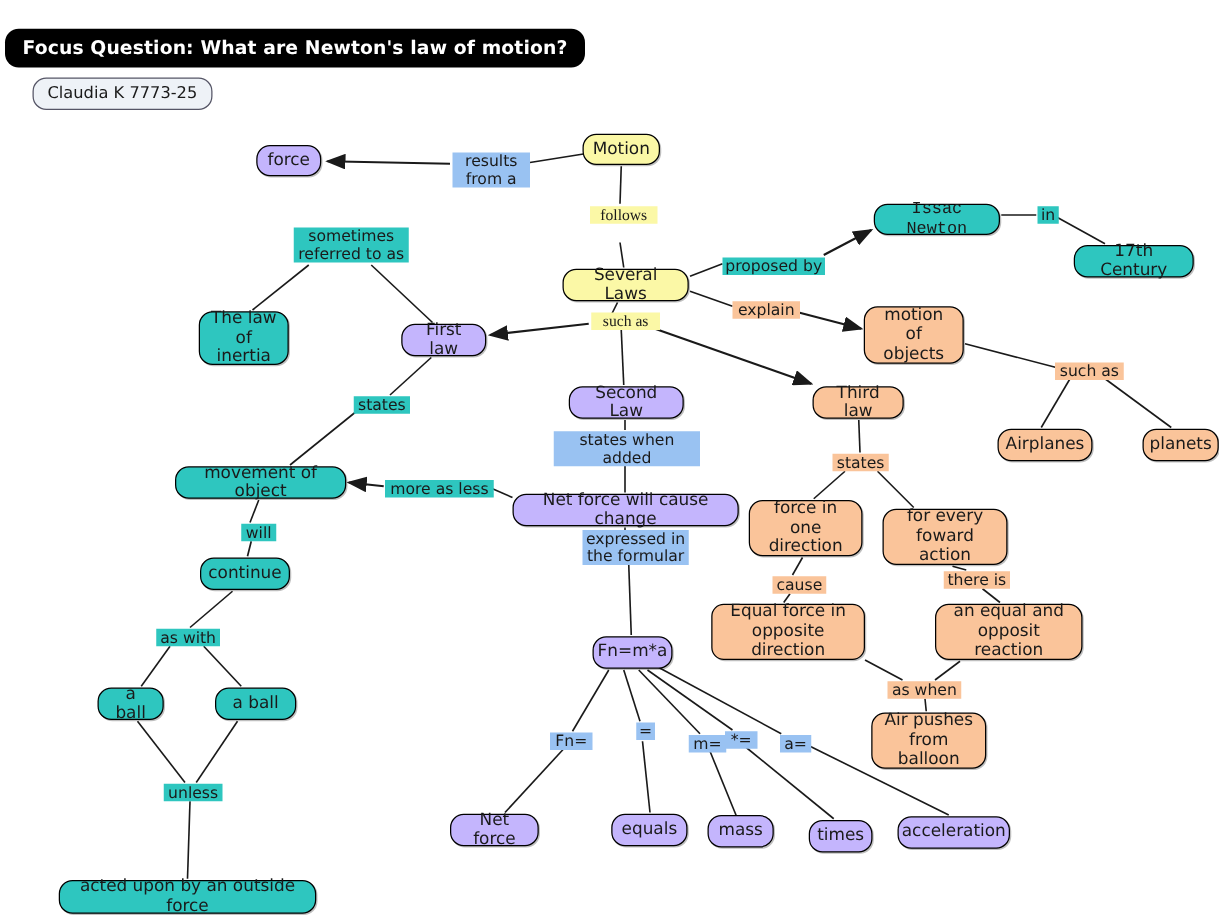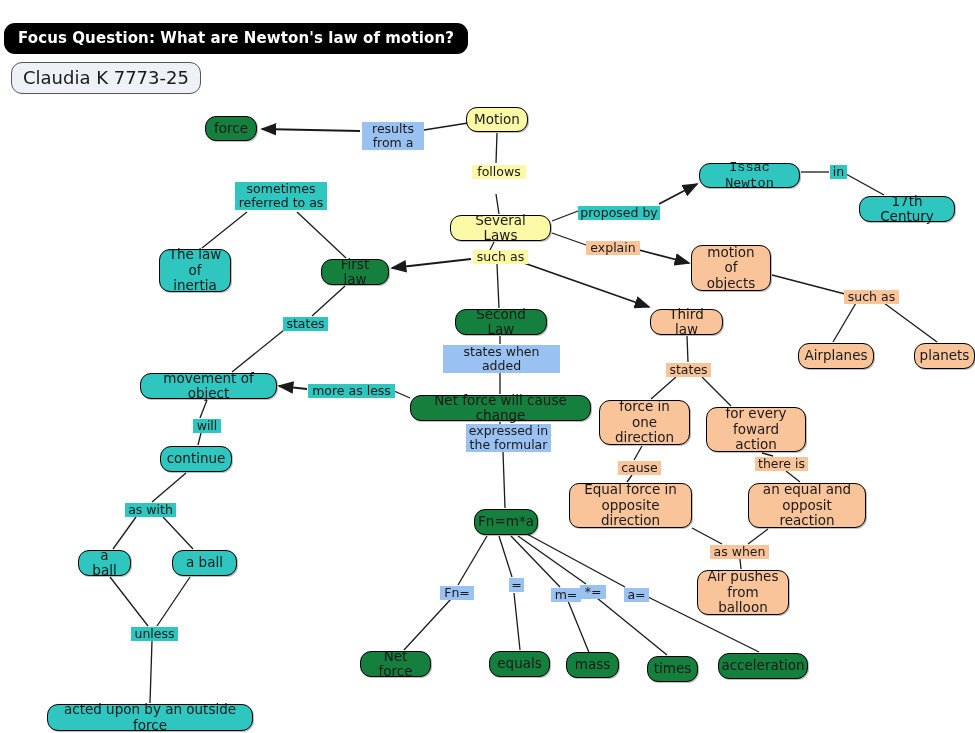--- a/index.html
+++ b/index.html
@@ -39,62 +39,62 @@
     font-size: 13.5px;
     line-height: 15.5px;
     display: flex;
     align-items: center;
     justify-content: center;
     padding: 2px 8px;
     white-space: pre-line;
     box-shadow: 1px 1px 0 rgba(0,0,0,0.25);
   }
   .node.yellow { background: #fbf8a6; }
-  .node.blue   { background: #15803d; }
+  .node.blue   { background: #c4b5fd; }
   .node.teal   { background: #2ec6bf; }
   .node.orange { background: #fac49a; }
 
   .linklabel {
     position: absolute;
     z-index: 4;
     font-size: 12.5px;
     line-height: 14px;
     color: #1a1a1a;
     text-align: center;
     white-space: pre-line;
     padding: 0 1px;
   }
-  .linklabel.yellow { background: #fbf8a6; }
+  .linklabel.yellow { background: #fbf8a6; font-family: Liberation Serif, serif; }
   .linklabel.blue   { background: #99c2f2; }
   .linklabel.teal   { background: #2ec6bf; }
   .linklabel.orange { background: #fac49a; }
 
   #focus-question {
     position: absolute;
     left: 4px;
     top: 4px;
     background: #000000;
     color: #ffffff;
     font-weight: bold;
     font-size: 15px;
     border-radius: 11px;
     padding: 6px 14px 7px 14px;
     z-index: 5;
     letter-spacing: 0.1px;
     margin-top: 19px;
   }
   #author-badge {
     position: absolute;
-    left: 11px;
+    left: 26px;
     top: 62px;
     background: #eef2f7;
     border: 1.3px solid #556;
     border-radius: 11px;
     padding: 4px 11px 5px 11px;
-    font-size: 18px;
+    font-size: 13px;
     color: #1a1a1a;
     z-index: 5;
   }
 </style>
 </head>
 <body>
 
 <div id="canvas">
 
   <div id="focus-question">Focus Question: What are Newton's law of motion?</div>

